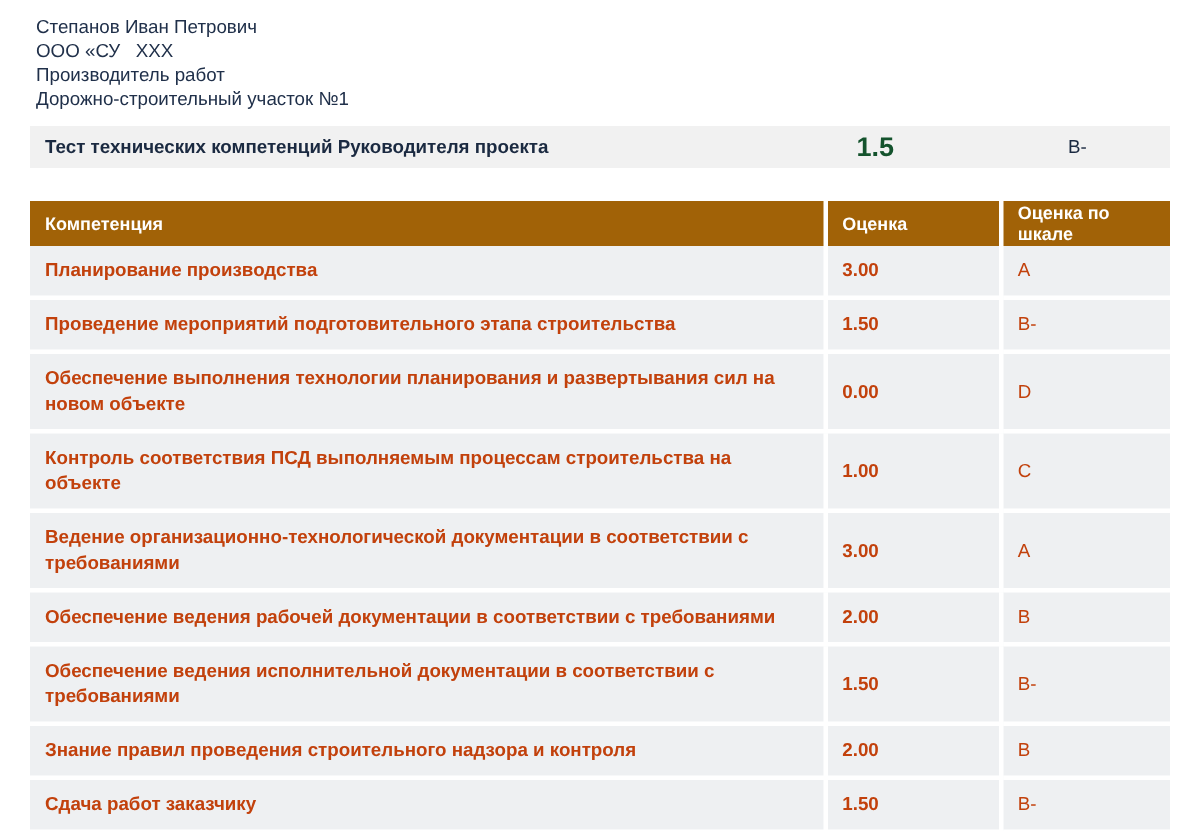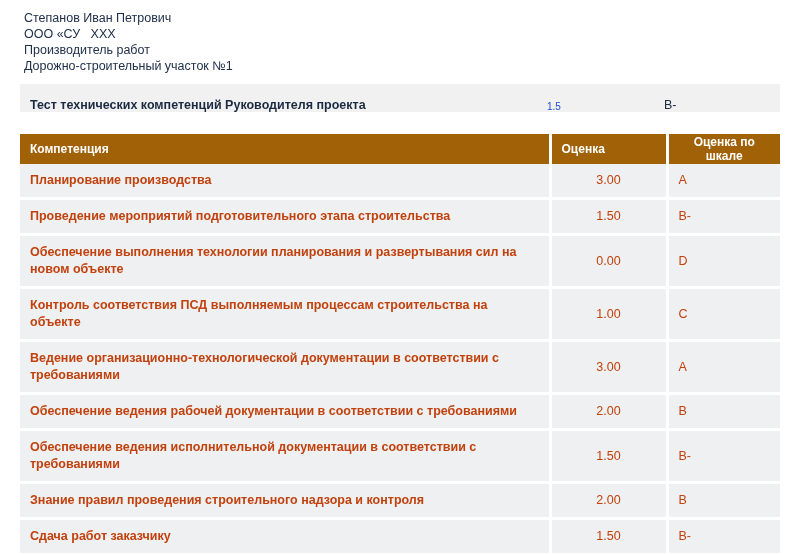--- a/index.html
+++ b/index.html
@@ -28,39 +28,41 @@
     line-height: 16px;
   }
   .person div {
     font-size: 12.5px;
     color: #20304a;
     white-space: pre;
   }
   
   .summary {
     display: flex;
-    align-items: flex-end;
+    align-items: center;
     background: #f1f1f1;
     height: 28px;
     margin: 0 0 22px 0;
     width: 760px;
+    gap: 24px;
   }
   .summary .cell-title {
     flex: 0 0 527px;
     padding-left: 10px;
     box-sizing: border-box;
     font-weight: bold;
     font-size: 12.5px;
     color: #1b2a41;
   }
   .summary .cell-score {
     flex: 0 0 117px;
     box-sizing: border-box;
-    font-size: 10px;
-    color: #1d4ed8;
+    font-size: 18px;
+    color: #14532d;
+    font-weight: bold;
   }
   .summary .cell-scale {
     flex: 1 1 auto;
     box-sizing: border-box;
     font-size: 12.5px;
     color: #1b2a41;
   }
   
   table.competency {
     border-collapse: collapse;
@@ -73,37 +75,36 @@
     font-size: 12px;
     font-weight: bold;
     text-align: left;
     height: 30px;
     padding: 0 10px;
     border-right: 3px solid #ffffff;
     vertical-align: middle;
   }
   table.competency thead th:last-child {
     border-right: none;
-    text-align: center;
   }
   table.competency tbody td {
     background: #eef0f2;
     font-size: 12.5px;
     color: #c2410c;
     padding: 8px 10px;
     border-right: 3px solid #ffffff;
     border-bottom: 3px solid #ffffff;
     vertical-align: middle;
     line-height: 17px;
   }
   table.competency tbody td:last-child {
     border-right: none;
   }
   td.col-name { font-weight: bold; }
-  td.col-score { font-weight: normal; text-align: center; }
+  td.col-score { font-weight: bold; }
   td.col-scale { font-weight: normal; }
   col.c-name  { width: 530px; }
   col.c-score { width: 117px; }
   col.c-scale { width: 113px; }
 </style>
 </head>
 <body>
 
 <div class="page">
 

